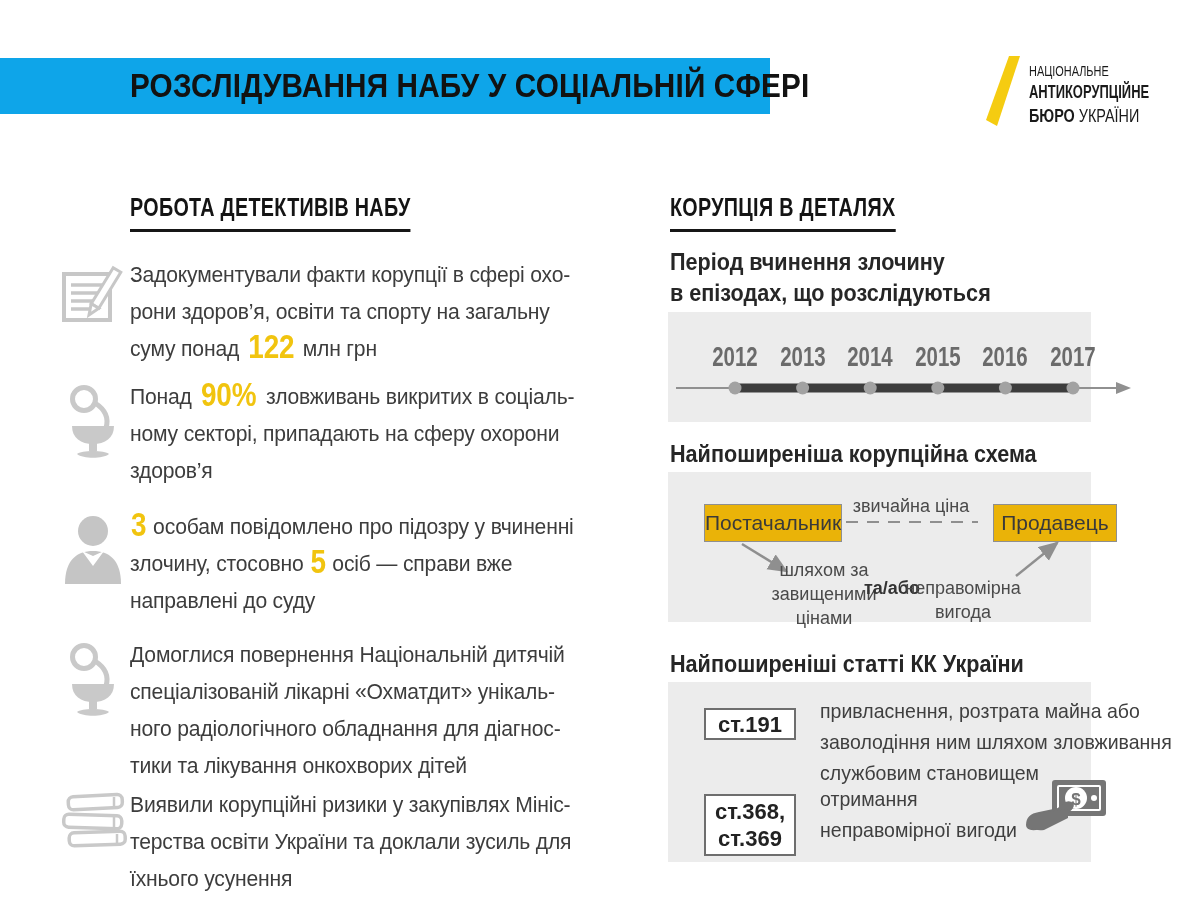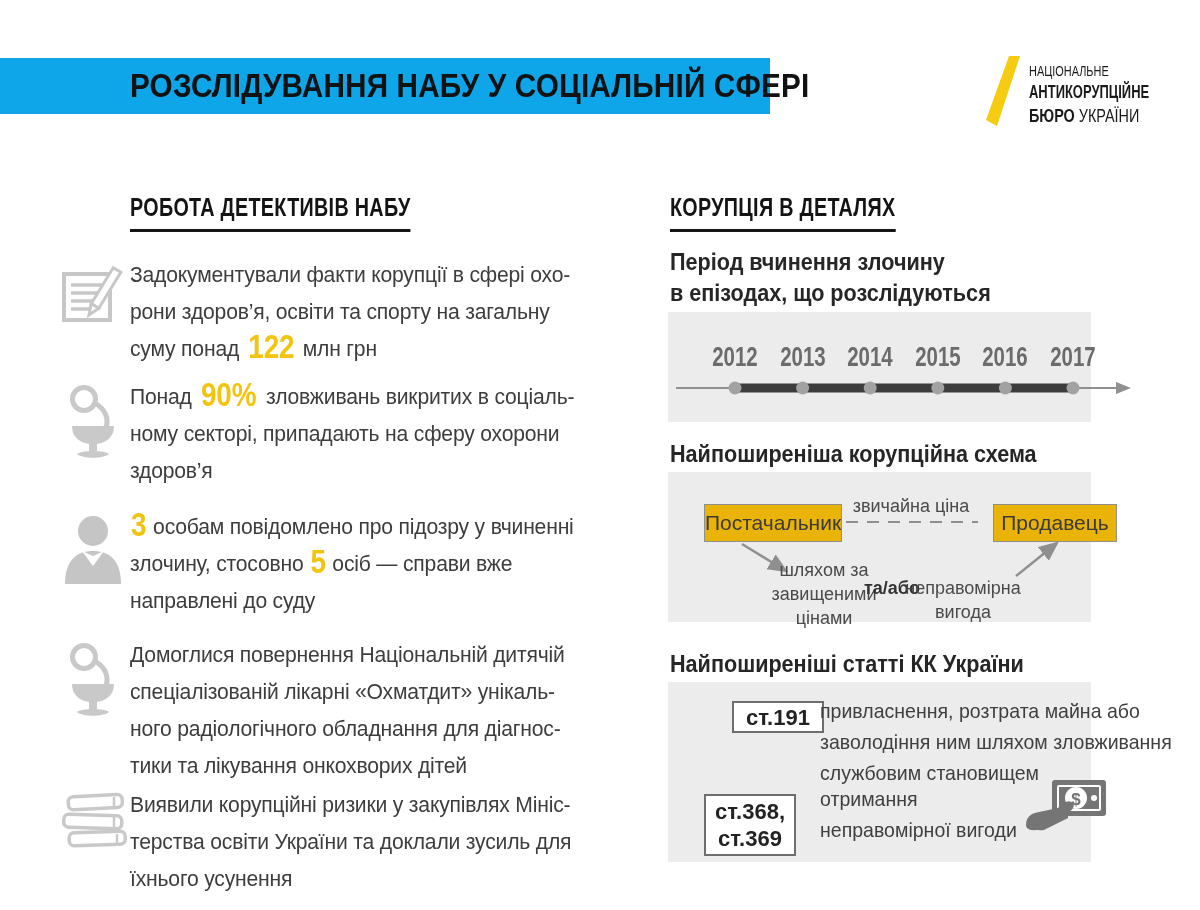--- a/index.html
+++ b/index.html
@@ -84,21 +84,21 @@
   #goods-label{left:96px;top:86px;width:120px;}
   #taabo-label{left:194px;top:104px;width:60px;font-weight:bold;color:#333;}
   #benefit-label{left:228px;top:104px;width:134px;}
   #scheme-svg{position:absolute;left:0;top:0;}
   
   .acode{
     position:absolute;left:36px;background:#ffffff;border:2px solid #6e6e6e;
     display:flex;flex-direction:column;align-items:center;justify-content:center;
     font-weight:bold;font-size:22px;color:#222222;line-height:27px;text-align:center;
   }
-  #code-box-1{top:19px;width:88px;height:28px;margin-left:28px;}
+  #code-box-1{top:26px;width:88px;height:28px;}
   #code-box-2{top:112px;width:88px;height:58px;justify-content:center;}
   .atext{
     position:absolute;left:152px;font-size:21px;color:#3f3f3f;line-height:31px;
     transform:scaleX(0.93);transform-origin:left top;
   }
   .atext .line{white-space:nowrap;}
   #atext-1{top:13px;}
   #atext-2{top:101px;}
   #money-icon{position:absolute;left:356px;top:96px;}
 </style>

